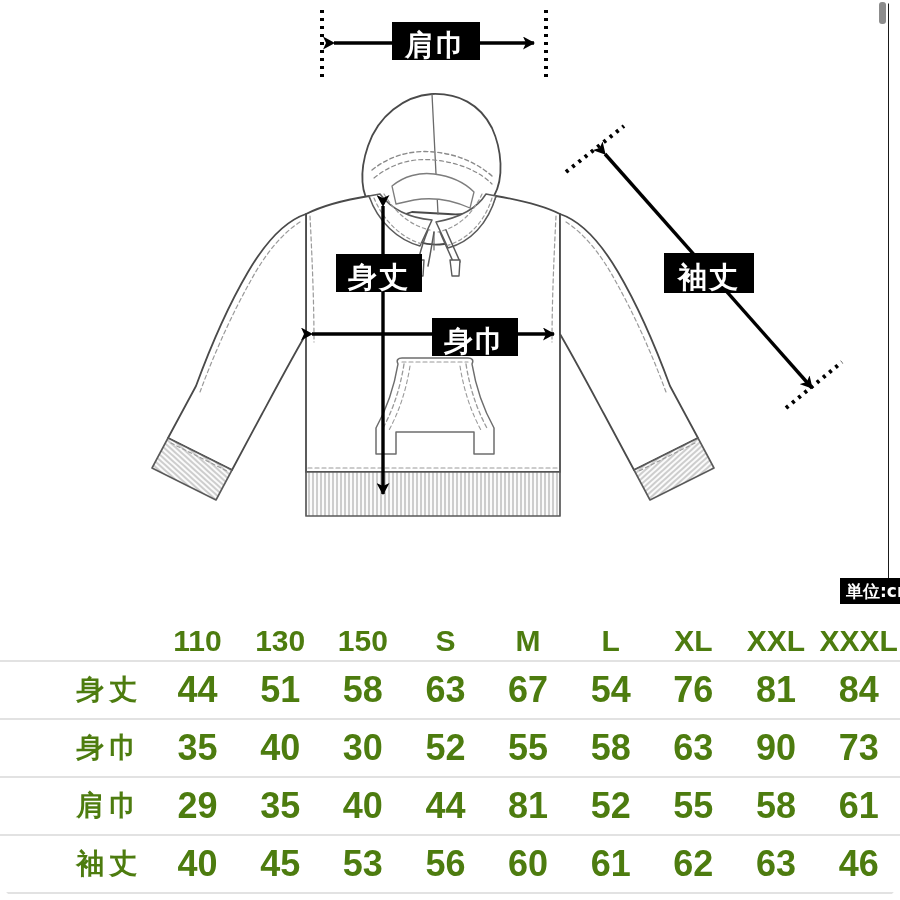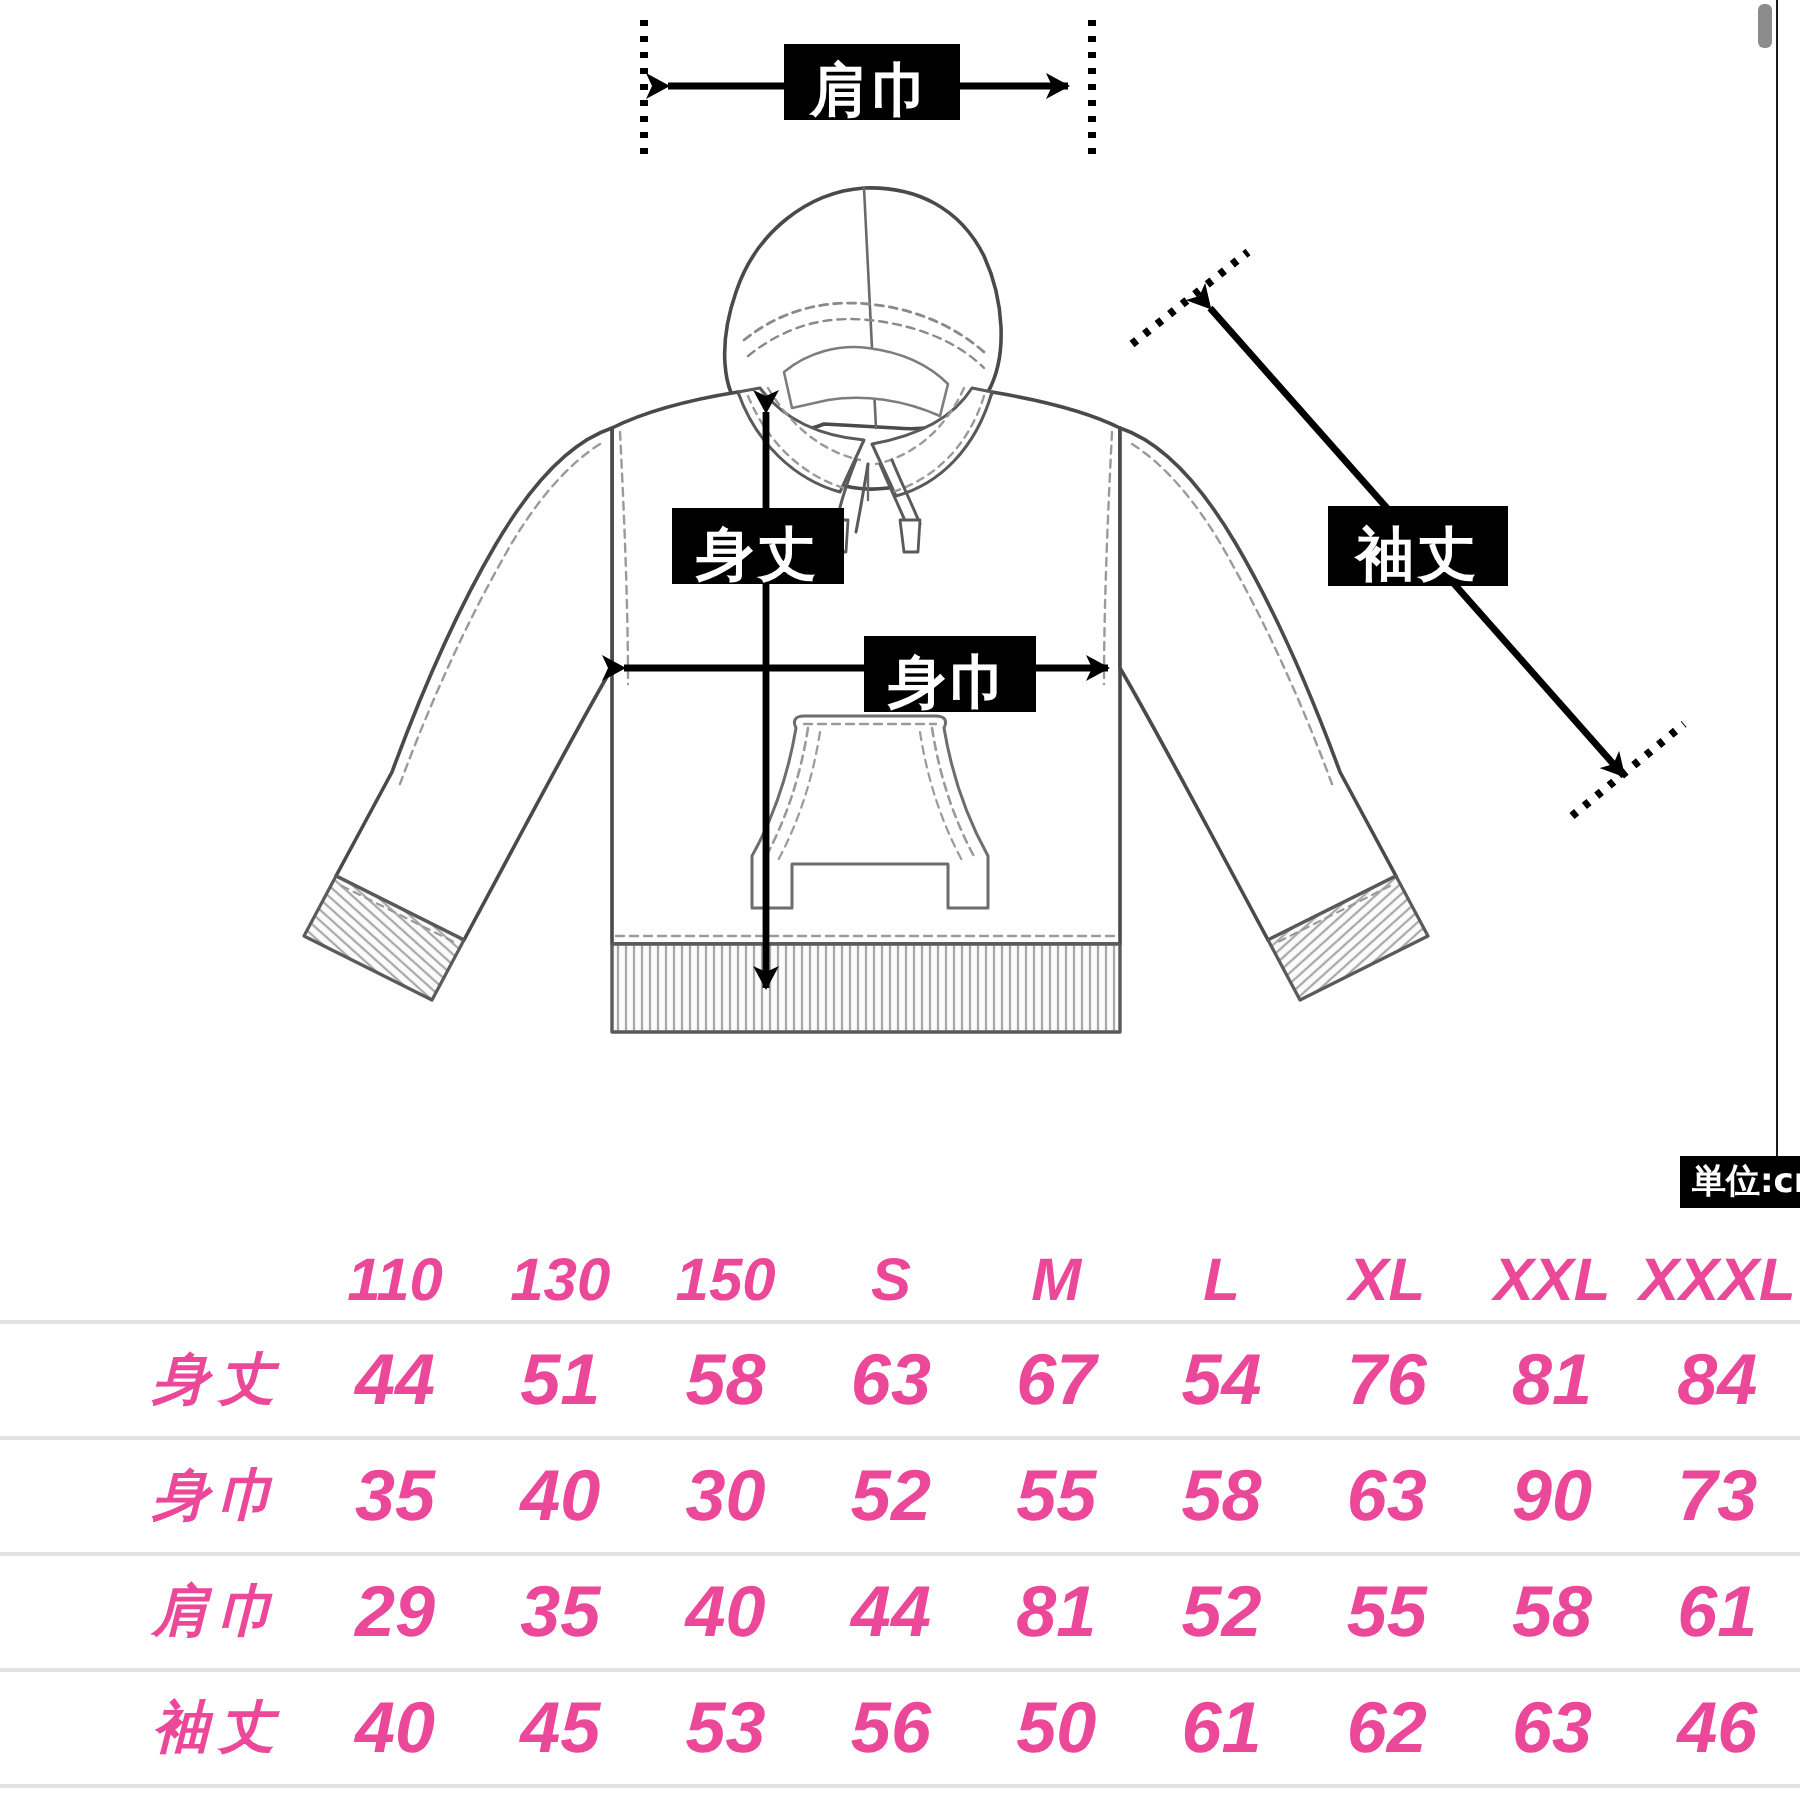--- a/index.html
+++ b/index.html
@@ -7,20 +7,21 @@
     padding: 0;
     background: #ffffff;
   }
   #page {
     position: relative;
     width: 900px;
     height: 900px;
     background: #ffffff;
     font-family: "Liberation Sans", "DejaVu Sans", sans-serif;
     overflow: hidden;
+    border-radius: 24px;
   }
 
   
   .edge-rule {
     position: absolute;
     top: 0;
     left: 888px;
     width: 1px;
     height: 580px;
     background: #1a1a1a;
@@ -109,24 +110,23 @@
     left: 0;
     top: 612px;
     width: 900px;
     border-collapse: collapse;
     table-layout: fixed;
   }
   .size-table th,
   .size-table td {
     text-align: center;
     font-weight: 700;
-    color: #ec4899;
+    color: #4d7c0f;
     padding: 0;
     border: 0;
-    font-style: italic;
   }
   .size-table th.rowhead-blank,
   .size-table td.rowhead {
     width: 155px;
   }
   .size-table col.datacol { width: 82px; }
   .size-table thead th {
     height: 46px;
     font-size: 30px;
     font-family: "Liberation Sans", "DejaVu Sans", sans-serif;
@@ -373,21 +373,21 @@
         <td>55</td>
         <td>58</td>
         <td>61</td>
       </tr>
       <tr>
         <td class="rowhead">袖丈</td>
         <td>40</td>
         <td>45</td>
         <td>53</td>
         <td>56</td>
-        <td>50</td>
+        <td>60</td>
         <td>61</td>
         <td>62</td>
         <td>63</td>
         <td>46</td>
       </tr>
     </tbody>
   </table>
 
 </div>
 

